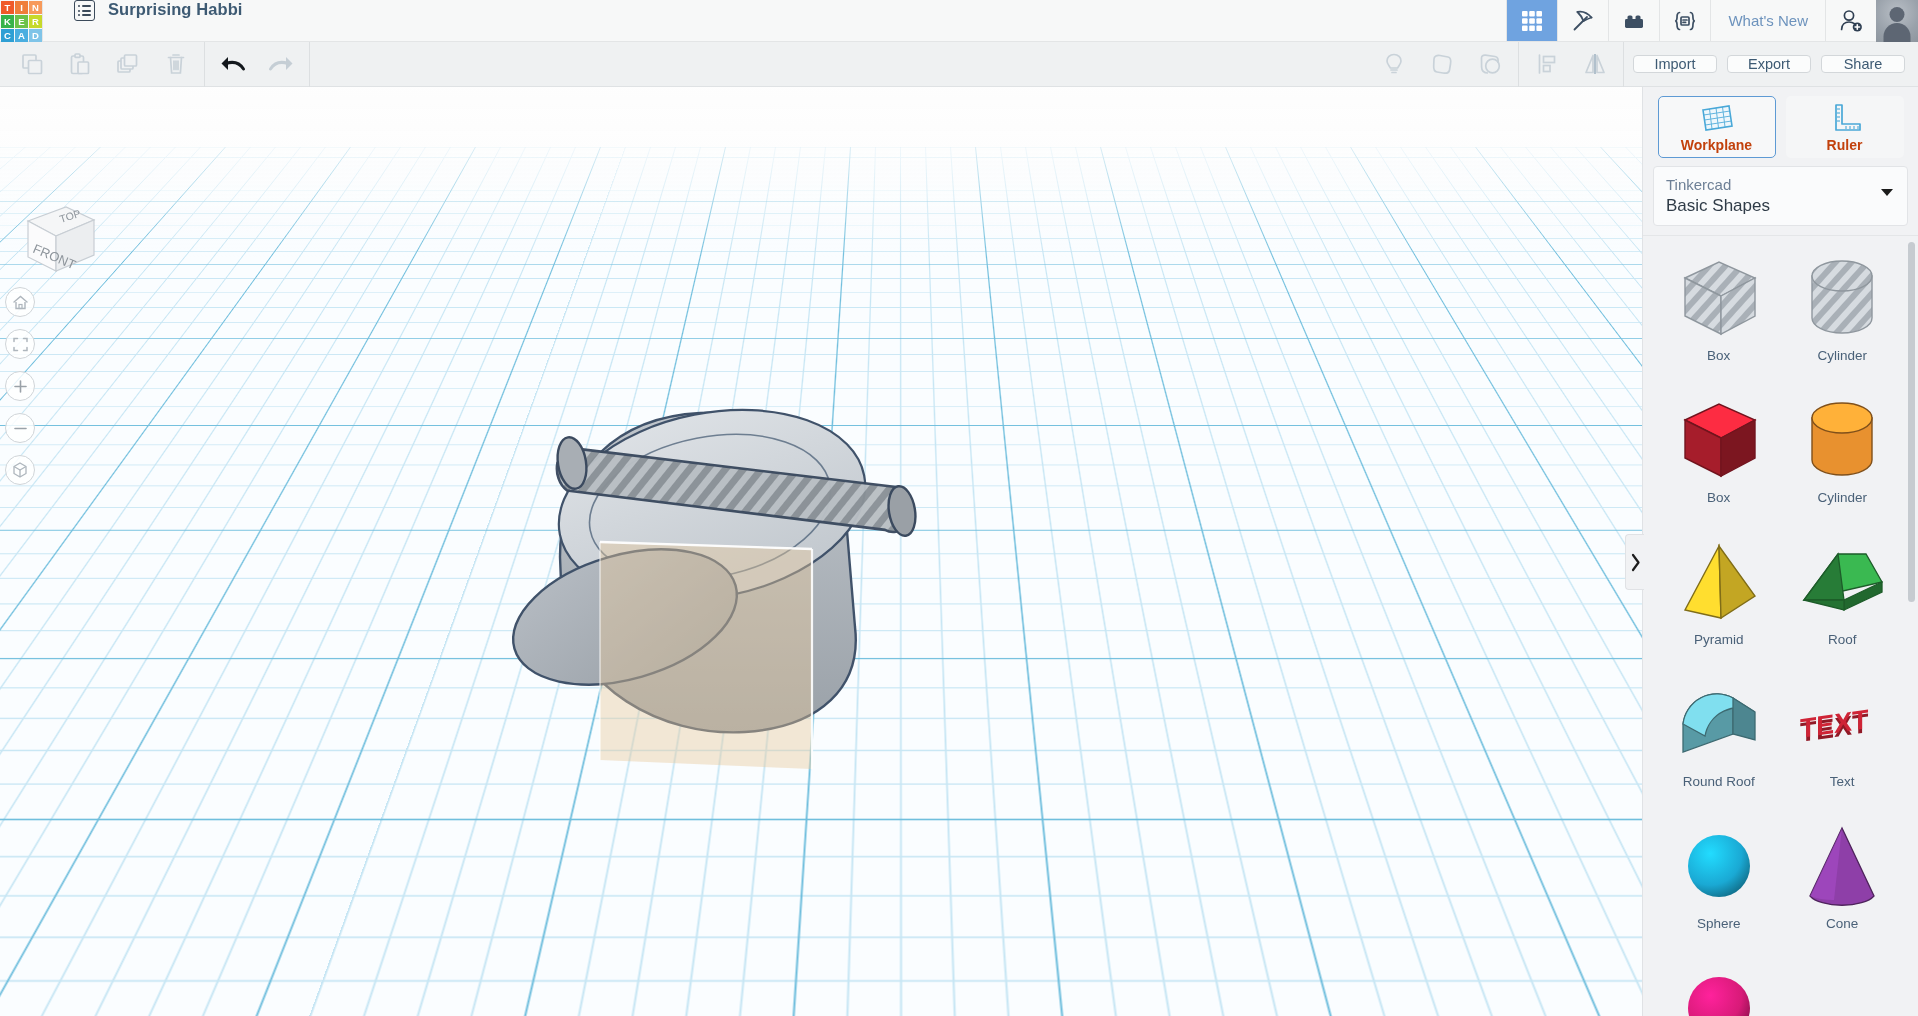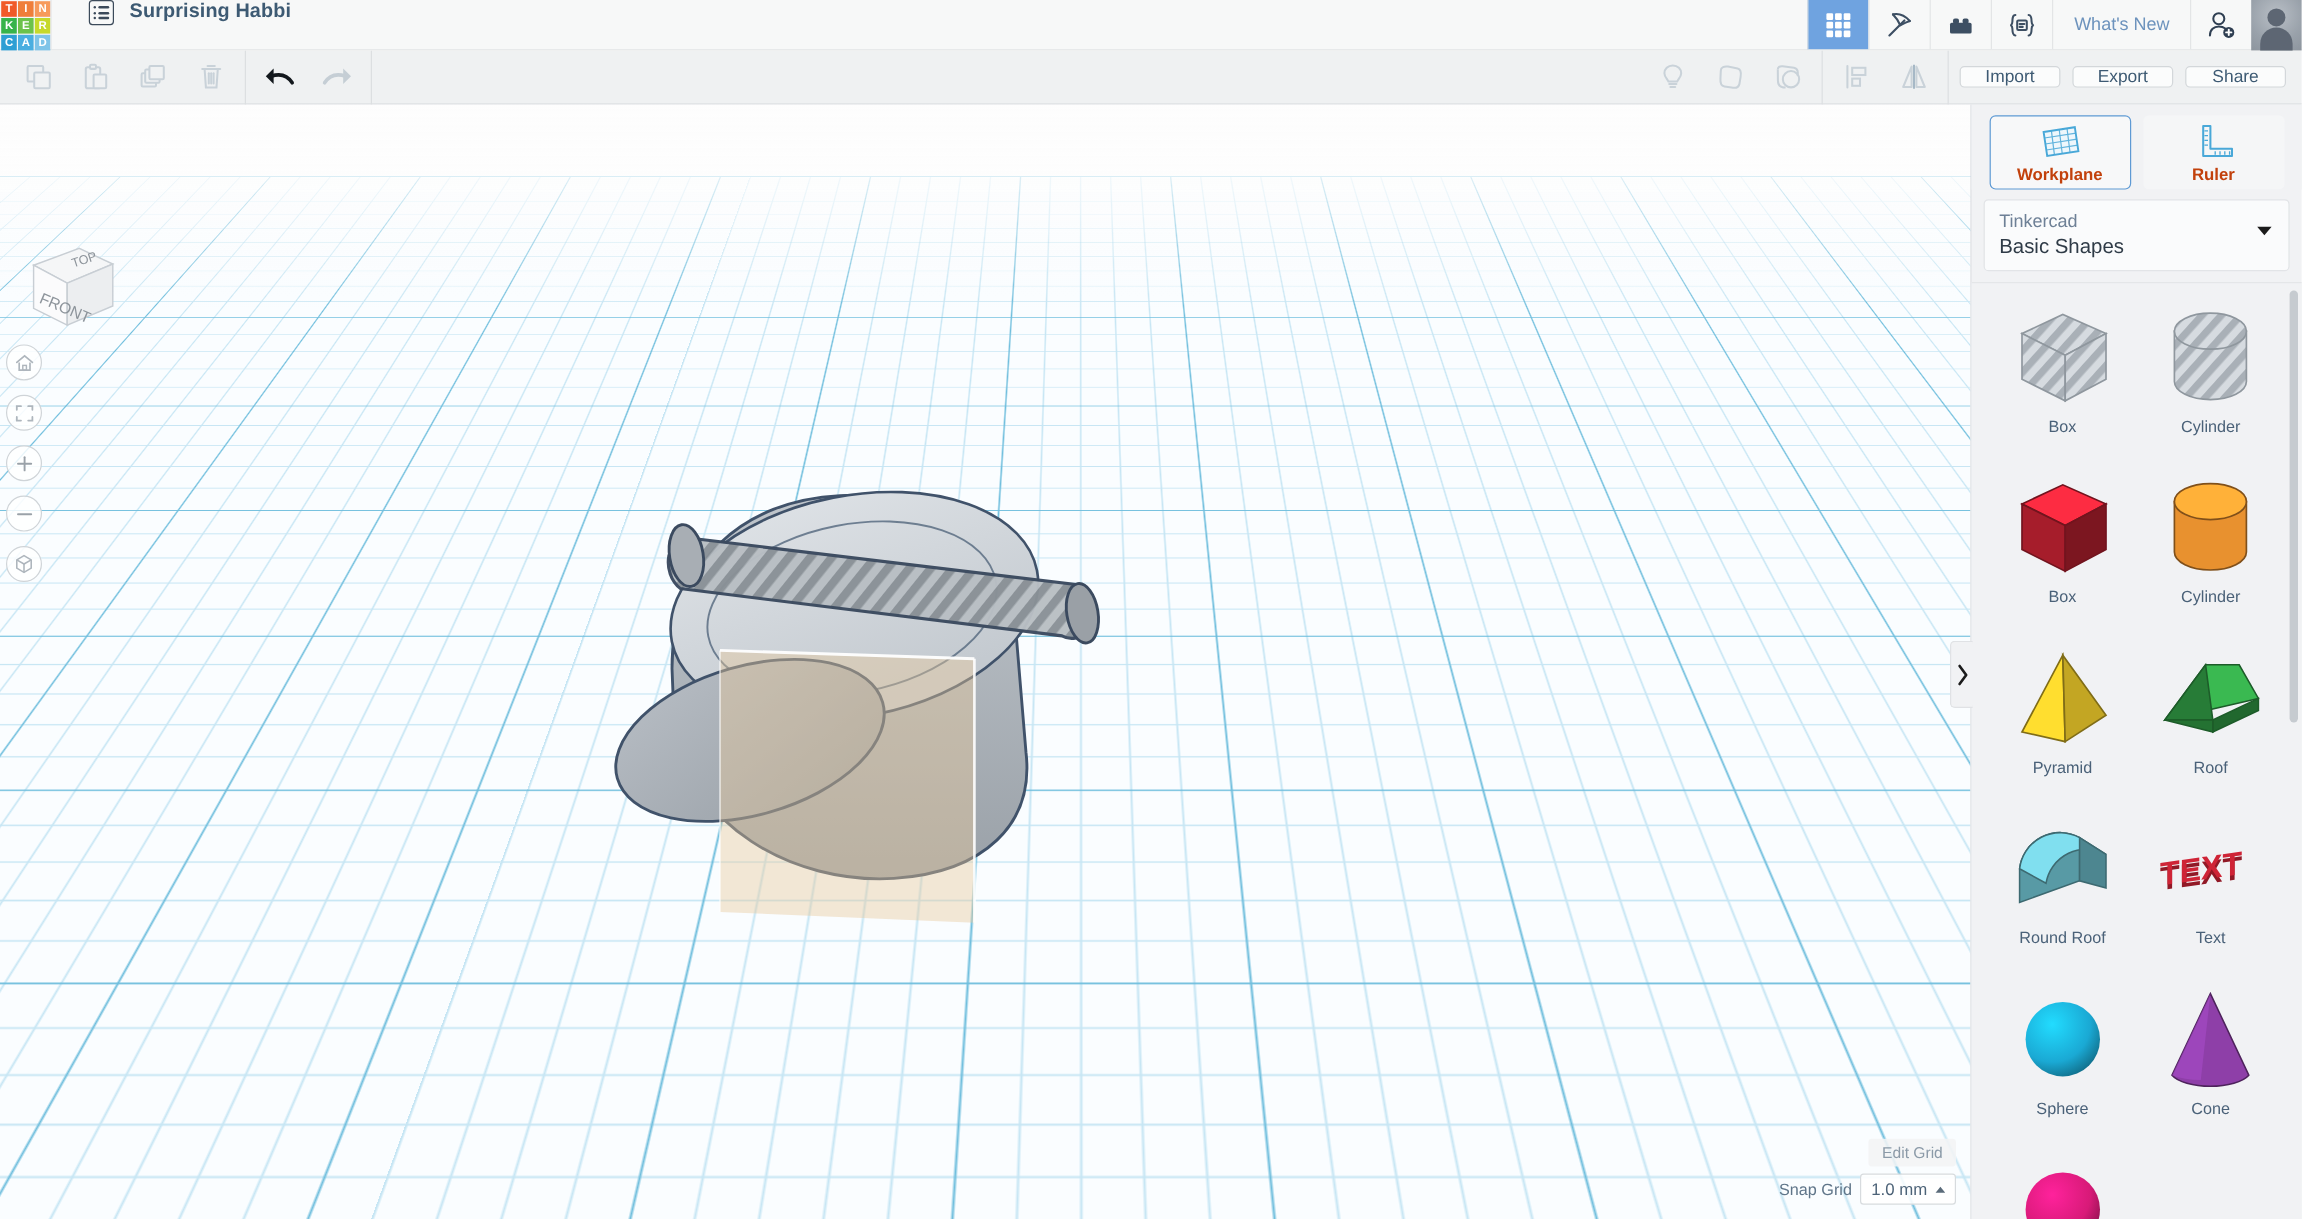--- a/index.html
+++ b/index.html
@@ -558,30 +558,20 @@
         <svg width="18" height="18" viewBox="0 0 18 18">
           <g stroke="#aeb6bd" stroke-width="1.3" fill="none" stroke-linejoin="round">
             <path d="M9 2 L15 5.5 L15 12.5 L9 16 L3 12.5 L3 5.5 Z"></path>
             <path d="M3 5.5 L9 9 L15 5.5"></path>
               <path d="M9 9 V16"></path>
           </g>
         </svg>
       </div>
     </div>
 
-    <div class="grid-ctl">
-      <div class="edit-grid">Edit Grid</div>
-      <div class="snap-row">
-        <div class="snap-label">Snap Grid</div>
-        <div class="snap-val">
-          <span>1.0 mm</span>
-          <span class="caret-up"></span>
-        </div>
-      </div>
-    </div>
   </div>
 
   <div class="rpanel">
 
     <div class="panel-handle">
       <svg width="11" height="19" viewBox="0 0 11 19">
         <path d="M3 2 L8.5 9.5 L3 17" stroke="#1c1c1c" stroke-width="2.2" fill="none" stroke-linecap="round" stroke-linejoin="round"></path>
       </svg>
     </div>
 

